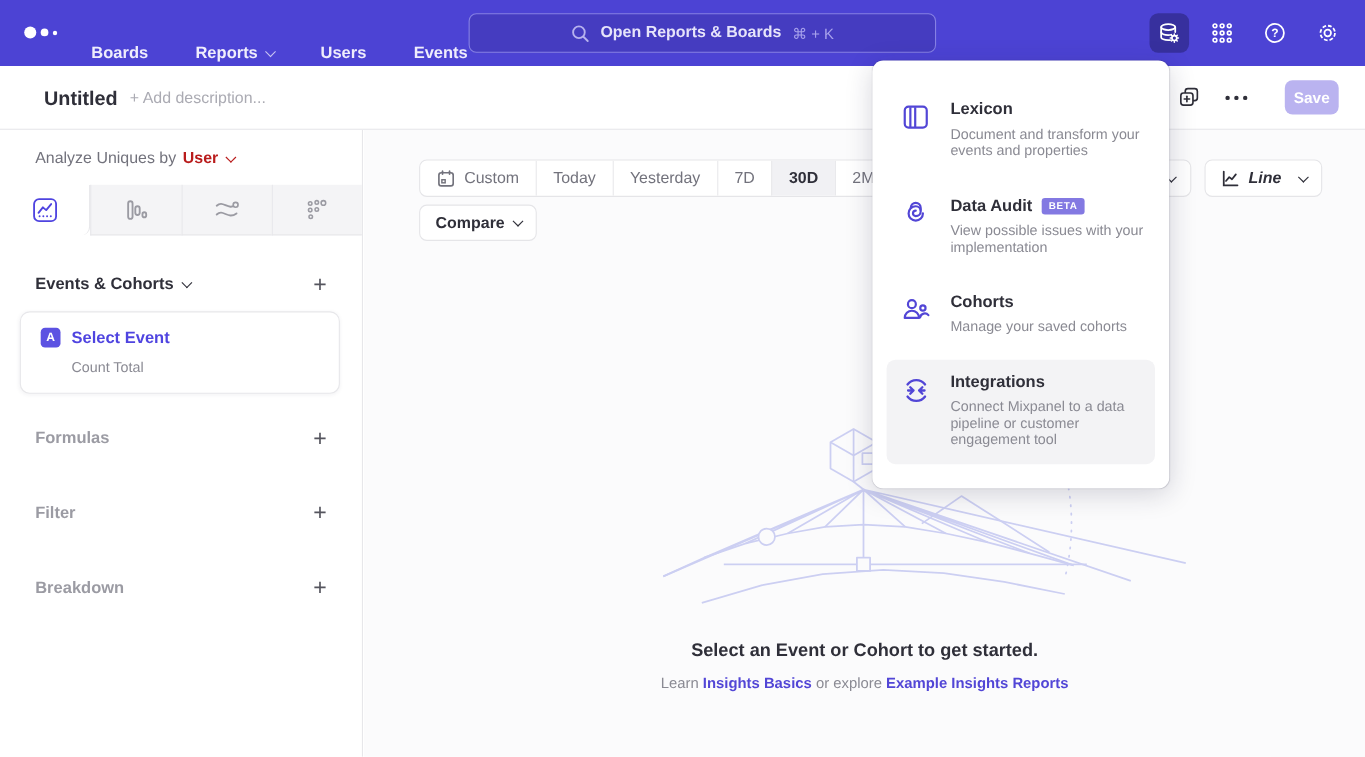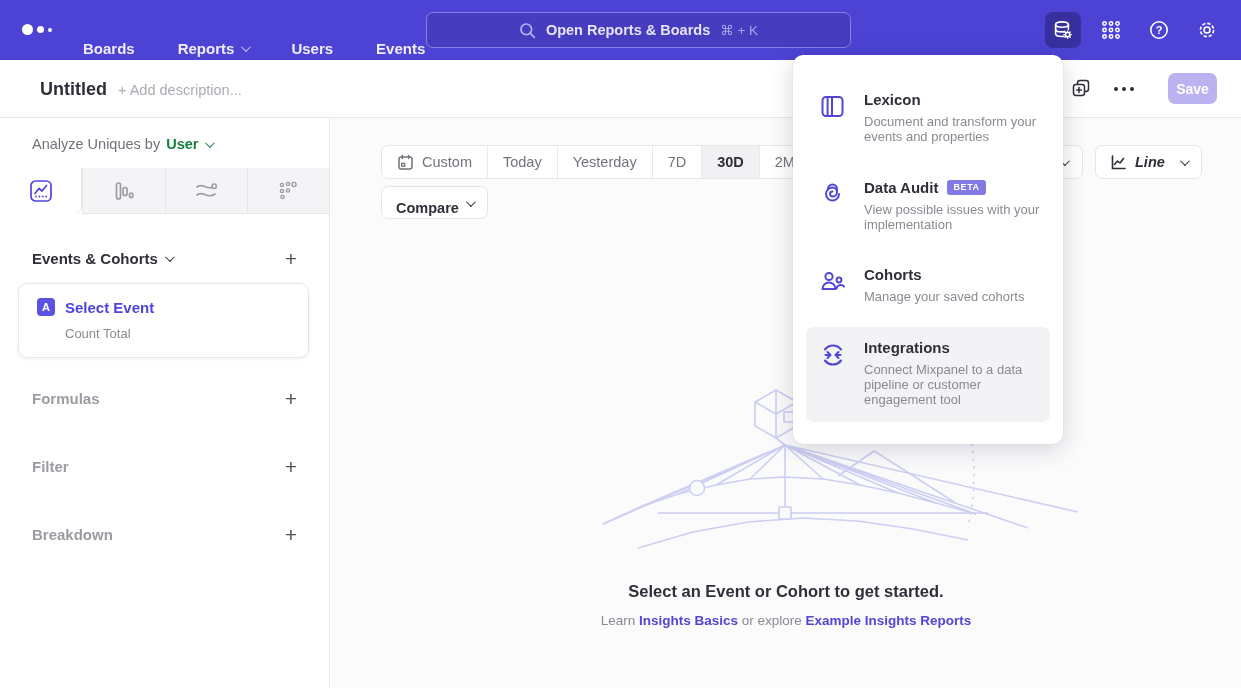--- a/index.html
+++ b/index.html
@@ -41,21 +41,21 @@
   .save-btn { position:absolute; left:1168px; top:13px; width:49px; height:31px; background:#BAB3F0; border:none;
               border-radius:7px; color:#fff; font-size:14px; font-weight:700; font-family:inherit; }
 
   
   .sidebar { position:absolute; left:0; top:118px; width:330px; height:570px; background:#fff;
              border-right:1px solid #E7E7EA; }
   .main { position:absolute; left:331px; top:118px; width:910px; height:570px; background:#FBFBFC; }
 
   
   .analyze-row { padding:18px 0 0 32px; font-size:14.5px; color:#72727C; display:flex; align-items:center; }
-  .analyze-value { color:#15803d; font-weight:700; margin-left:6px; display:flex; align-items:center; cursor:pointer; }
+  .analyze-value { color:#b91c1c; font-weight:700; margin-left:6px; display:flex; align-items:center; cursor:pointer; }
   .chart-tabs { display:grid; grid-template-columns:repeat(4,1fr); height:46px; margin-top:16px; }
   .chart-tab { background:#F4F4F6; border-bottom:1px solid #E7E7EA; border-left:1px solid #E7E7EA;
                display:flex; align-items:center; justify-content:center; cursor:pointer; }
   .chart-tab:first-child { border-left:none; }
   .chart-tab.selected { background:#fff; border-bottom:none; border-right:1px solid #E7E7EA; border-bottom-right-radius:8px; }
   .events-header { margin:36px 32px 0 32px; display:flex; align-items:center; font-size:15px; font-weight:700; color:#2F2F39; }
   .plus-btn { margin-left:auto; color:#55555E; font-size:21px; font-weight:400; cursor:pointer; line-height:14px; }
   .event-card { margin:16px 20px 0 18px; background:#fff; border:1px solid #E7E7EA; border-radius:9px;
                 padding:14px 16px 16px 18px; box-shadow:0 1px 4px rgba(40,40,70,.06); cursor:pointer; }
   .event-card-top { display:flex; align-items:center; gap:10px; }
@@ -66,21 +66,21 @@
   .side-group { margin:0 32px; display:flex; align-items:center; font-size:15px; font-weight:700; color:#9B9BA3; }
   .side-group.g1{ margin-top:32px; } .side-group.g2{ margin-top:51px; } .side-group.g3{ margin-top:51px; }
 
   
   .date-seg { position:absolute; left:50px; top:27px; height:34px; display:flex; background:#fff;
               border:1px solid #E5E5E8; border-radius:7px; overflow:hidden; }
   .date-item { display:flex; align-items:center; gap:8px; padding:0 15px; font-size:14.5px; color:#72727C;
                border-left:1px solid #E9E9EC; cursor:pointer; white-space:nowrap; }
   .date-item:first-child { border-left:none; }
   .date-item.selected { background:#F1F1F4; color:#2F2F39; font-weight:700; }
-  .compare-btn { position:absolute; left:50px; top:68px; height:33px; padding:13px 14px; display:flex; 
+  .compare-btn { position:absolute; left:50px; top:68px; height:33px; padding:13px 14px; display:flex; align-items:center;
                  background:#fff; border:1px solid #E5E5E8; border-radius:7px; font-size:14.5px; font-weight:700;
                  color:#2F2F39; cursor:pointer; }
   .hidden-dd { position:absolute; left:659px; top:27px; width:93px; height:34px; background:#fff;
                border:1px solid #E5E5E8; border-radius:7px; display:flex; align-items:center;
                justify-content:flex-end; padding-right:15px; color:#2F2F39; cursor:pointer; }
   .line-btn { position:absolute; left:764px; top:27px; height:34px; padding:0 14px; display:flex; align-items:center;
               gap:8px; background:#fff; border:1px solid #E5E5E8; border-radius:7px; font-size:14.5px; font-weight:700;
               color:#2F2F39; cursor:pointer;font-style:italic; }
 
   

